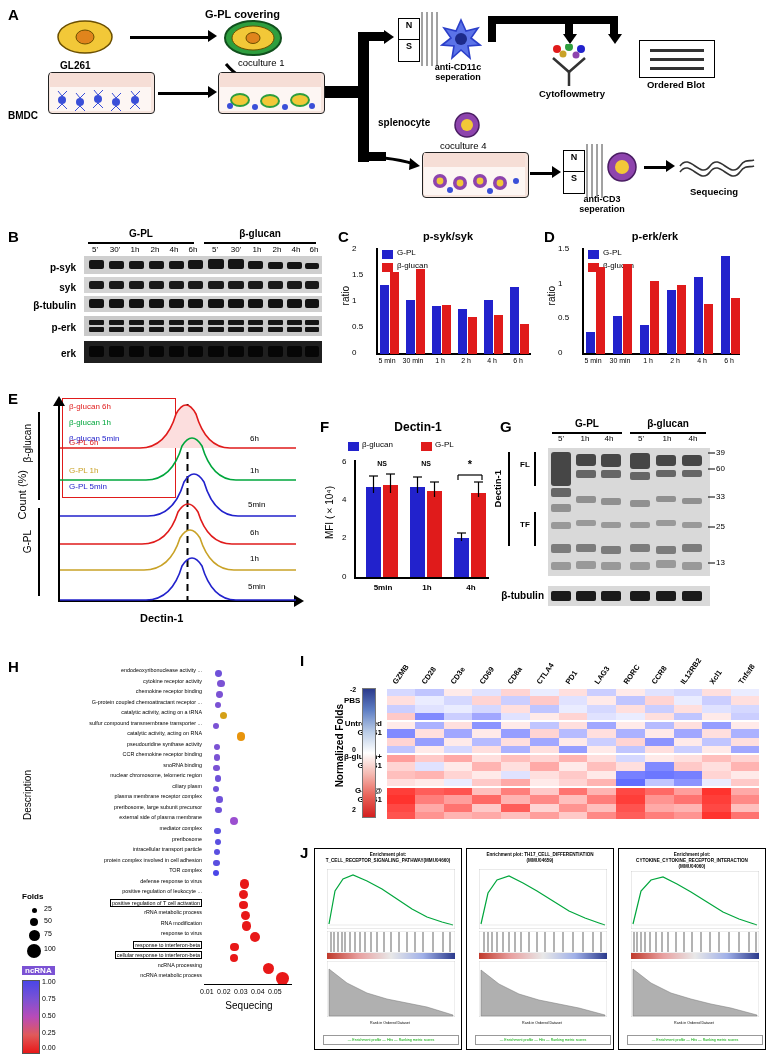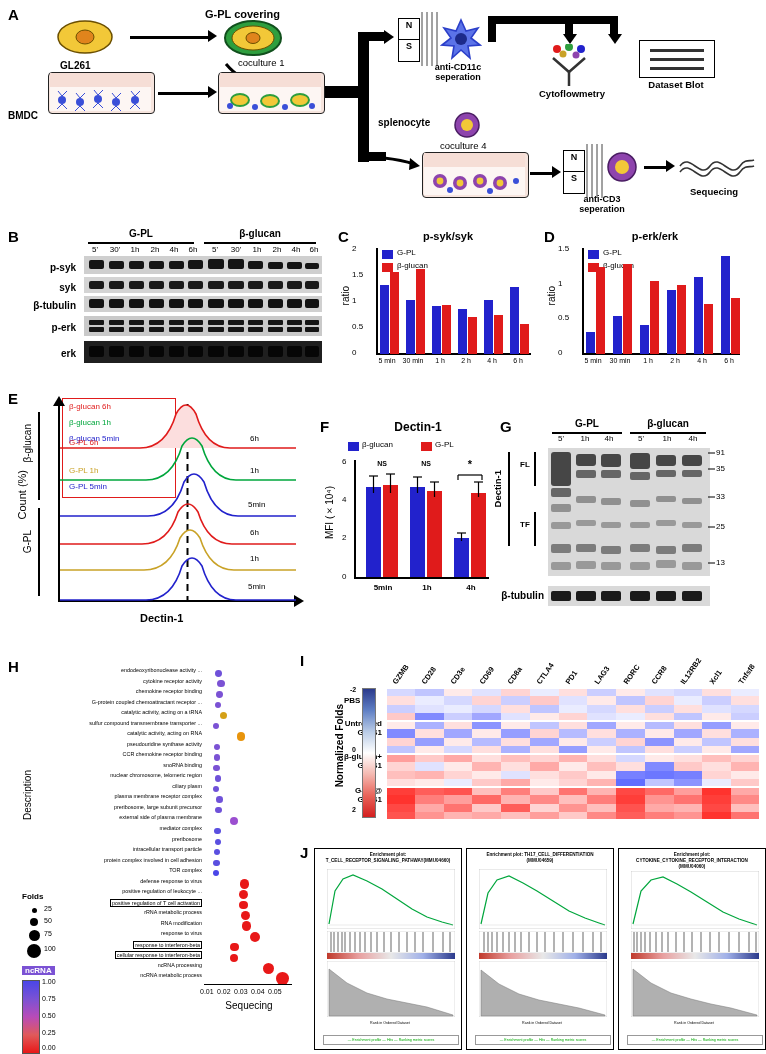--- a/index.html
+++ b/index.html
@@ -149,21 +149,21 @@
     <path d="M8,14 L24,28 L40,14" stroke="#333" stroke-width="2.5" fill="none"></path>
     <line x1="24" y1="28" x2="24" y2="42" stroke="#333" stroke-width="2.5"></line>
   </svg>
   <div class="abs ctr" style="left:528px;top:88px;width:88px;font-size:9.5px;font-weight:bold;">Cytoflowmetry</div>
 
   <div class="abs" style="left:639px;top:40px;width:74px;height:36px;border:1.3px solid #000;background:#fff;">
     <div class="abs" style="left:10px;top:8px;width:54px;height:2.5px;background:#333;"></div>
     <div class="abs" style="left:10px;top:17px;width:54px;height:2.5px;background:#333;"></div>
     <div class="abs" style="left:10px;top:26px;width:54px;height:2.5px;background:#333;"></div>
   </div>
-  <div class="abs ctr" style="left:630px;top:79px;width:92px;font-size:9.5px;font-weight:bold;">Dataset Blot</div>
+  <div class="abs ctr" style="left:630px;top:79px;width:92px;font-size:9.5px;font-weight:bold;">Ordered Blot</div>
 
   <div class="abs" style="left:378px;top:117px;font-size:10px;font-weight:bold;">splenocyte</div>
   <svg class="abs" style="left:452px;top:110px;" width="30" height="30">
     <circle cx="15" cy="15" r="12" fill="#8e44ad" stroke="#4a1d63" stroke-width="1.5"></circle>
     <circle cx="15" cy="15" r="6" fill="#f2c838"></circle>
   </svg>
 
   <div class="dish" style="left:422px;top:152px;width:105px;height:44px;"></div>
   <svg class="abs" style="left:424px;top:153px;" width="101" height="42">
     <rect x="0" y="0" width="101" height="14" fill="#f6ded6"></rect>
@@ -592,22 +592,22 @@
     <g fill="#666" opacity="0.55">
       <rect x="3" y="114" width="20" height="8" rx="2"></rect>
       <rect x="28" y="113" width="20" height="8" rx="2"></rect>
       <rect x="53" y="114" width="20" height="8" rx="2"></rect>
       <rect x="82" y="114" width="20" height="8" rx="2"></rect>
       <rect x="108" y="112" width="20" height="8" rx="2"></rect>
       <rect x="134" y="114" width="20" height="8" rx="2"></rect>
     </g>
   </svg>
 
-  <div class="abs sm" style="left:218px;top:30px;">91</div>
-  <div class="abs sm" style="left:218px;top:46px;">35</div>
+  <div class="abs sm" style="left:218px;top:30px;">39</div>
+  <div class="abs sm" style="left:218px;top:46px;">60</div>
   <div class="abs sm" style="left:218px;top:74px;">33</div>
   <div class="abs sm" style="left:218px;top:104px;">25</div>
   <div class="abs sm" style="left:218px;top:140px;">13</div>
   <svg class="abs" style="left:210px;top:28px;" width="10" height="130">
     <line x1="0" y1="7" x2="7" y2="7" stroke="#000" stroke-width="1"></line>
     <line x1="0" y1="23" x2="7" y2="23" stroke="#000" stroke-width="1"></line>
     <line x1="0" y1="51" x2="7" y2="51" stroke="#000" stroke-width="1"></line>
     <line x1="0" y1="81" x2="7" y2="81" stroke="#000" stroke-width="1"></line>
     <line x1="0" y1="117" x2="7" y2="117" stroke="#000" stroke-width="1"></line>
   </svg>

